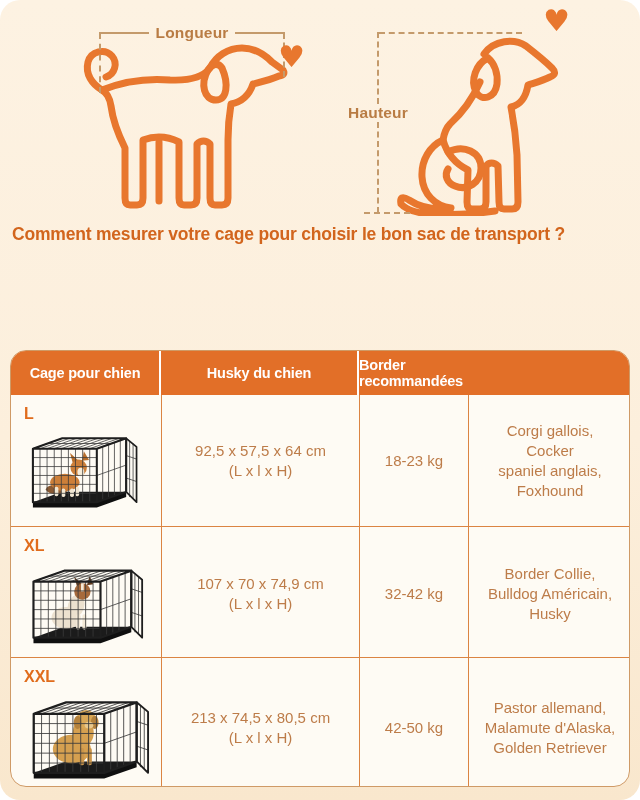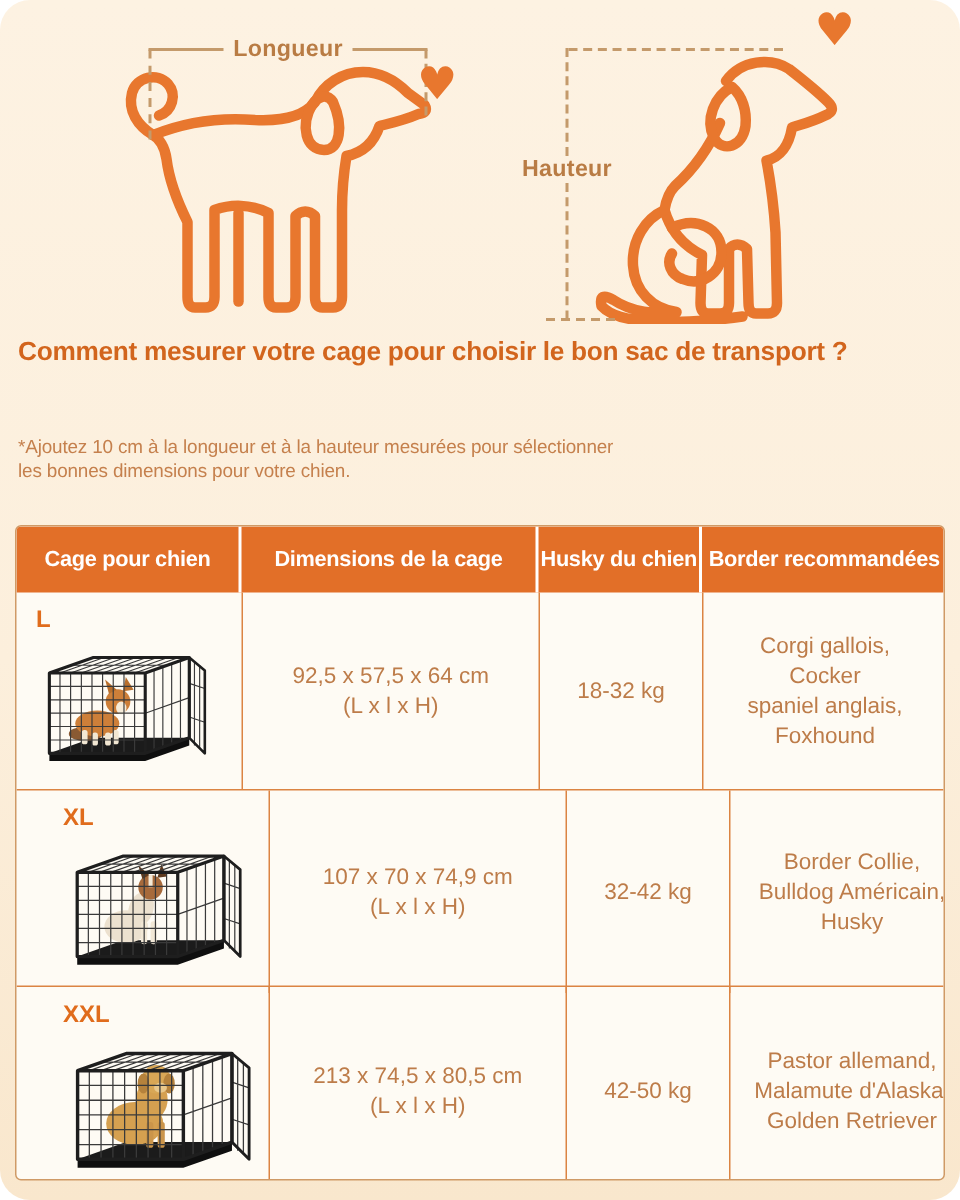--- a/index.html
+++ b/index.html
@@ -23,27 +23,27 @@
   .hdash{border-top:2px dashed var(--measure);height:0;}
   .heart{color:var(--accent);font-family:"DejaVu Sans",sans-serif;line-height:1;}
   .measure-v{display:flex;flex-direction:column;align-items:center;}
   
   .title{font-size:17.5px;font-weight:700;color:var(--title);letter-spacing:-0.2px;white-space:nowrap;}
   .deflist p{font-size:12.6px;color:var(--body-text);letter-spacing:-0.15px;line-height:16.5px;white-space:nowrap;}
   .deflist b{color:var(--title);font-weight:700;}
   .note{font-size:12.6px;color:var(--body-text);letter-spacing:-0.1px;line-height:16px;white-space:pre-line;}
   
   .size-table{width:620px;height:437px;background:var(--cell-bg);border:1px solid var(--table-border);
-              border-radius:4px;overflow:hidden;}
+              border-radius:16px;overflow:hidden;}
   .thead{display:grid;grid-template-columns:150px 198px 109px 163px;height:44px;background:var(--header-bg);}
   .thead .th{display:flex;align-items:center;justify-content:center;color:var(--header-text);
              font-size:14.5px;font-weight:700;letter-spacing:-0.2px;}
   .thead .th:not(:last-child){border-right:2px solid #fff;}
   .trow{display:grid;grid-template-columns:150px 198px 109px 163px;height:131px;}
-  .trow + .trow{border-top:1px solid var(--grid-line);padding-left:18px;}
+  .trow + .trow{border-top:1px solid var(--grid-line);}
   .trow .td{display:flex;flex-direction:column;align-items:center;justify-content:center;text-align:center;
             color:var(--cell-text);font-size:15px;line-height:20px;}
   .trow .td:not(:first-child){border-left:1px solid var(--grid-line);}
   .td.cagecell{align-items:flex-start;justify-content:flex-start;padding:9px 4px 2px 13px;}
   .size-label{font-size:16px;font-weight:700;color:var(--size-label);margin-bottom:2px;}
   .cage{margin-left:2px;}
   .pre{white-space:pre-line;}
 </style>
 </head>
 <body>
@@ -81,27 +81,24 @@
       <span class="measure-label">Hauteur</span>
       <span class="vdash" style="flex:1;"></span>
     </div>
     <div class="abs hdash" style="left:364px;top:212px;width:46px;"></div>
     <span class="abs heart" style="left:543px;top:6px;font-size:30px;">♥</span>
   </div>
 
   <h1 class="abs title" style="left:12px;top:224px;">Comment mesurer votre cage pour choisir le bon sac de transport ?</h1>
 
 
-  <p class="abs note" style="left:12px;top:290px;">*Ajoutez 10 cm à la longueur et à la hauteur mesurées pour sélectionner
- les bonnes dimensions pour votre chien.</p>
 
   <div class="abs size-table" style="left:10px;top:350px;">
     <div class="thead">
       <div class="th">Cage pour chien</div>
-      <div class="th">Dimensions de la cage</div>
       <div class="th">Husky du chien</div>
       <div class="th">Border recommandées</div>
     </div>
 
     <div class="trow">
       <div class="td cagecell">
         <div class="size-label">L</div>
         <div class="cage"><svg width="114" height="92" viewBox="0 0 132 106">
     <path d="M8 88H82L116 76H42Z" fill="#1b1b1b"></path>
     <path d="M8 88H82L116 76V82L82 94H8Z" fill="#0f0f0f"></path>
@@ -115,21 +112,21 @@
               <polygon points="54,42 51,31 60,39" fill="#b96f2c"></polygon>
               <polygon points="65,40 67,29 73,39" fill="#b96f2c"></polygon>
               <ellipse cx="63.5" cy="53" rx="4" ry="5" fill="#f6ecd9"></ellipse>
     <path d="M16.2 26V88M24.4 26V88M32.7 26V88M40.9 26V88M49.1 26V88M57.3 26V88M65.6 26V88M73.8 26V88M8 36.3H82M8 46.7H82M8 57.0H82M8 67.3H82M8 77.7H82M8.0 26L42.0 14M16.2 26L50.2 14M24.4 26L58.4 14M32.7 26L66.7 14M40.9 26L74.9 14M49.1 26L83.1 14M57.3 26L91.3 14M65.6 26L99.6 14M73.8 26L107.8 14M82.0 26L116.0 14M25 20H99M88.8 23.6L88.8 85.6M95.6 21.2L95.6 83.2M102.4 18.8L102.4 80.8M109.2 16.4L109.2 78.4M82 57L116 45M120 18V82M124 20V84M116 34L128 38M116 60L128 64" stroke="#3a3a3a" stroke-width="0.9" fill="none"></path>
     <path d="M8 26H82V88H8Z M8 26L42 14H116L82 26M116 14V76L82 88" stroke="#1e1e1e" stroke-width="2.4" fill="none" stroke-linejoin="round"></path>
     <path d="M116 14L128 24V88L116 76Z" stroke="#1e1e1e" stroke-width="2" fill="none" stroke-linejoin="round"></path>
   </svg></div>
       </div>
       <div class="td pre">92,5 x 57,5 x 64 cm
 (L x l x H)</div>
-      <div class="td">18-32 kg</div>
+      <div class="td">18-23 kg</div>
       <div class="td pre">Corgi gallois,
 Cocker
 spaniel anglais,
 Foxhound</div>
     </div>
 
     <div class="trow">
       <div class="td cagecell">
         <div class="size-label">XL</div>
         <div class="cage"><svg width="120" height="96" viewBox="0 0 132 106">

